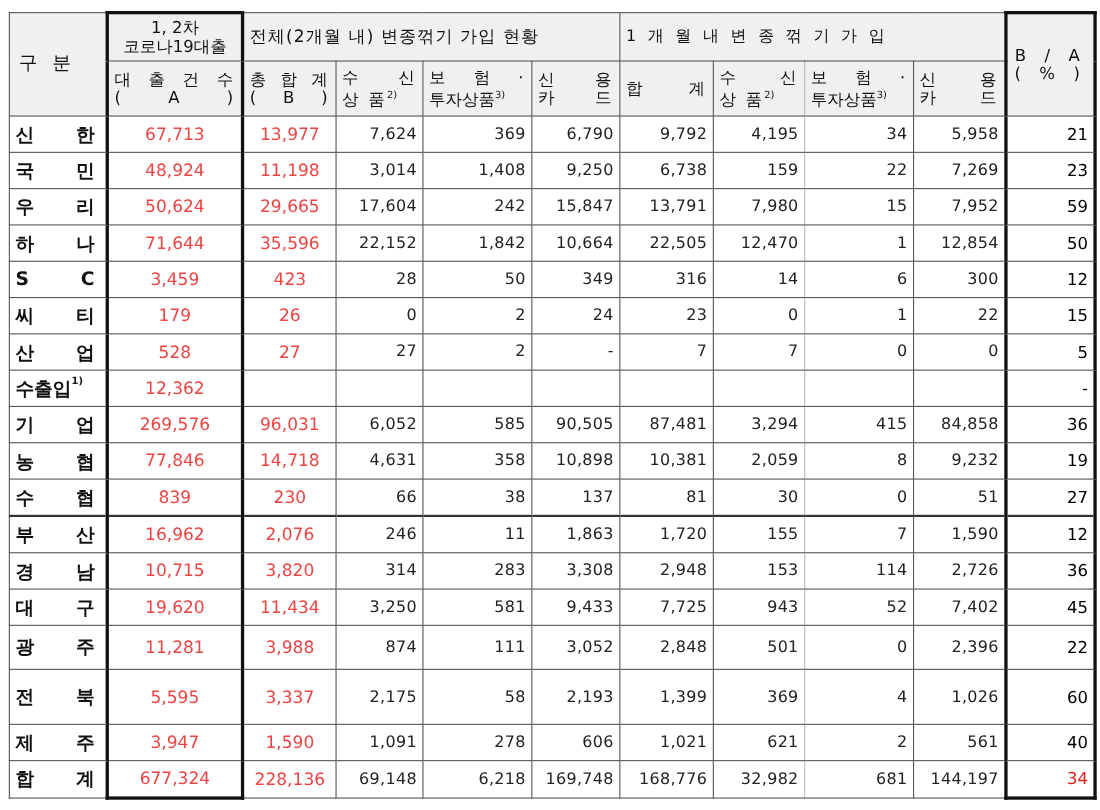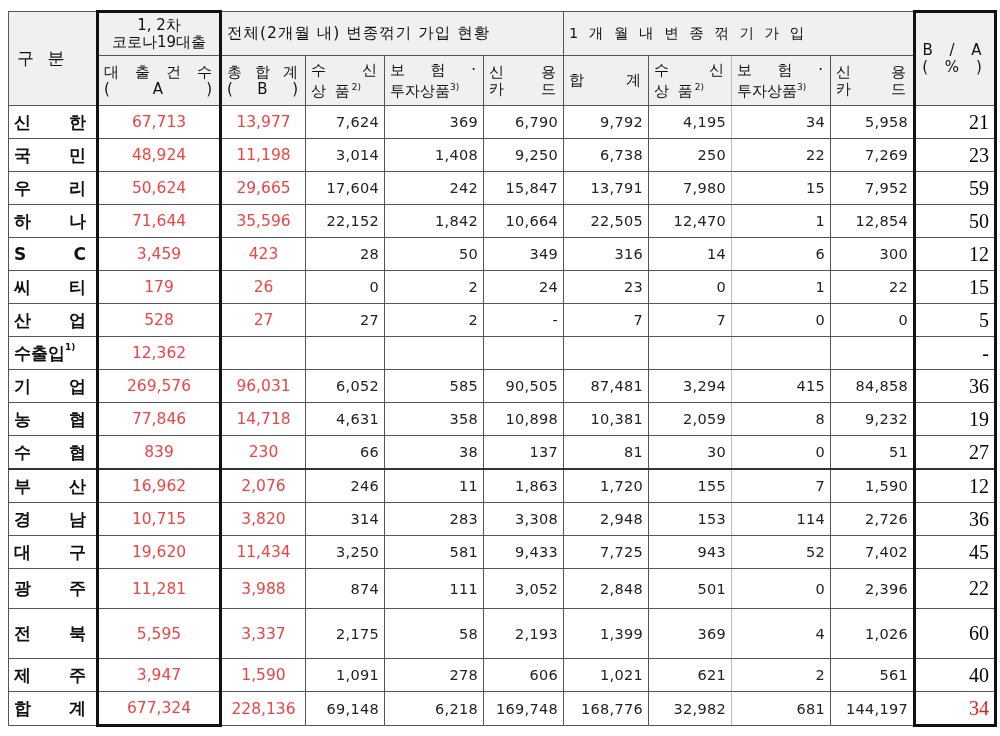--- a/index.html
+++ b/index.html
@@ -25,21 +25,21 @@
   .hdr-two { text-align: justify; text-align-last: justify; font-weight: bold; letter-spacing: 2px; }
   .hdr-two-light { text-align: justify; text-align-last: justify; letter-spacing: 2px; }
   .hdr-a { text-align: center; font-size: 14px; line-height: 17px; }
   .sup { font-size: 9px; vertical-align: super; letter-spacing: 0; }
   .ratio-hdr { text-align: center; letter-spacing: 6px; font-weight: bold; }
 
   td.label { font-weight: bold; font-size: 17px; letter-spacing: 0; }
   td.label .lab { display: flex; justify-content: space-between; width: 72px; }
   td.num-bold { text-align: center; font-size: 15.5px; color: #ef4444; }
   td.num-light { text-align: right; font-size: 14.5px; color: #222; letter-spacing: 0.3px; }
-  td.ratio { text-align: right; font-size: 20px; color: #000; font-family: Liberation Serif, serif; }
+  td.ratio { text-align: right; font-size: 15px; color: #000; }
   td.ratio.red { color: #e0201e; }
 
   
   .thick-l { border-left: 3px solid #111 !important; }
   .thick-r { border-right: 3px solid #111 !important; }
   .thick-t { border-top: 3px solid #111 !important; }
   .thick-b { border-bottom: 3px solid #111 !important; }
   .light-col { border-right: 1px solid #bbb !important; }
   tr.sep-thick td { border-top: 2px solid #333; }
 
@@ -141,21 +141,21 @@
             <span>국</span>
             <span>민</span>
           </div>
     </td>
     <td class="num-bold thick-l thick-r">48,924</td>
     <td class="num-bold">11,198</td>
     <td class="num-light">3,014</td>
     <td class="num-light">1,408</td>
     <td class="num-light">9,250</td>
     <td class="num-light">6,738</td>
-    <td class="num-light light-col">250</td>
+    <td class="num-light light-col">159</td>
     <td class="num-light">22</td>
     <td class="num-light">7,269</td>
     <td class="ratio thick-l thick-r">23</td>
   </tr>
 
   <tr class="data">
     <td class="label">
       <div class="lab">
             <span>우</span>
             <span>리</span>

